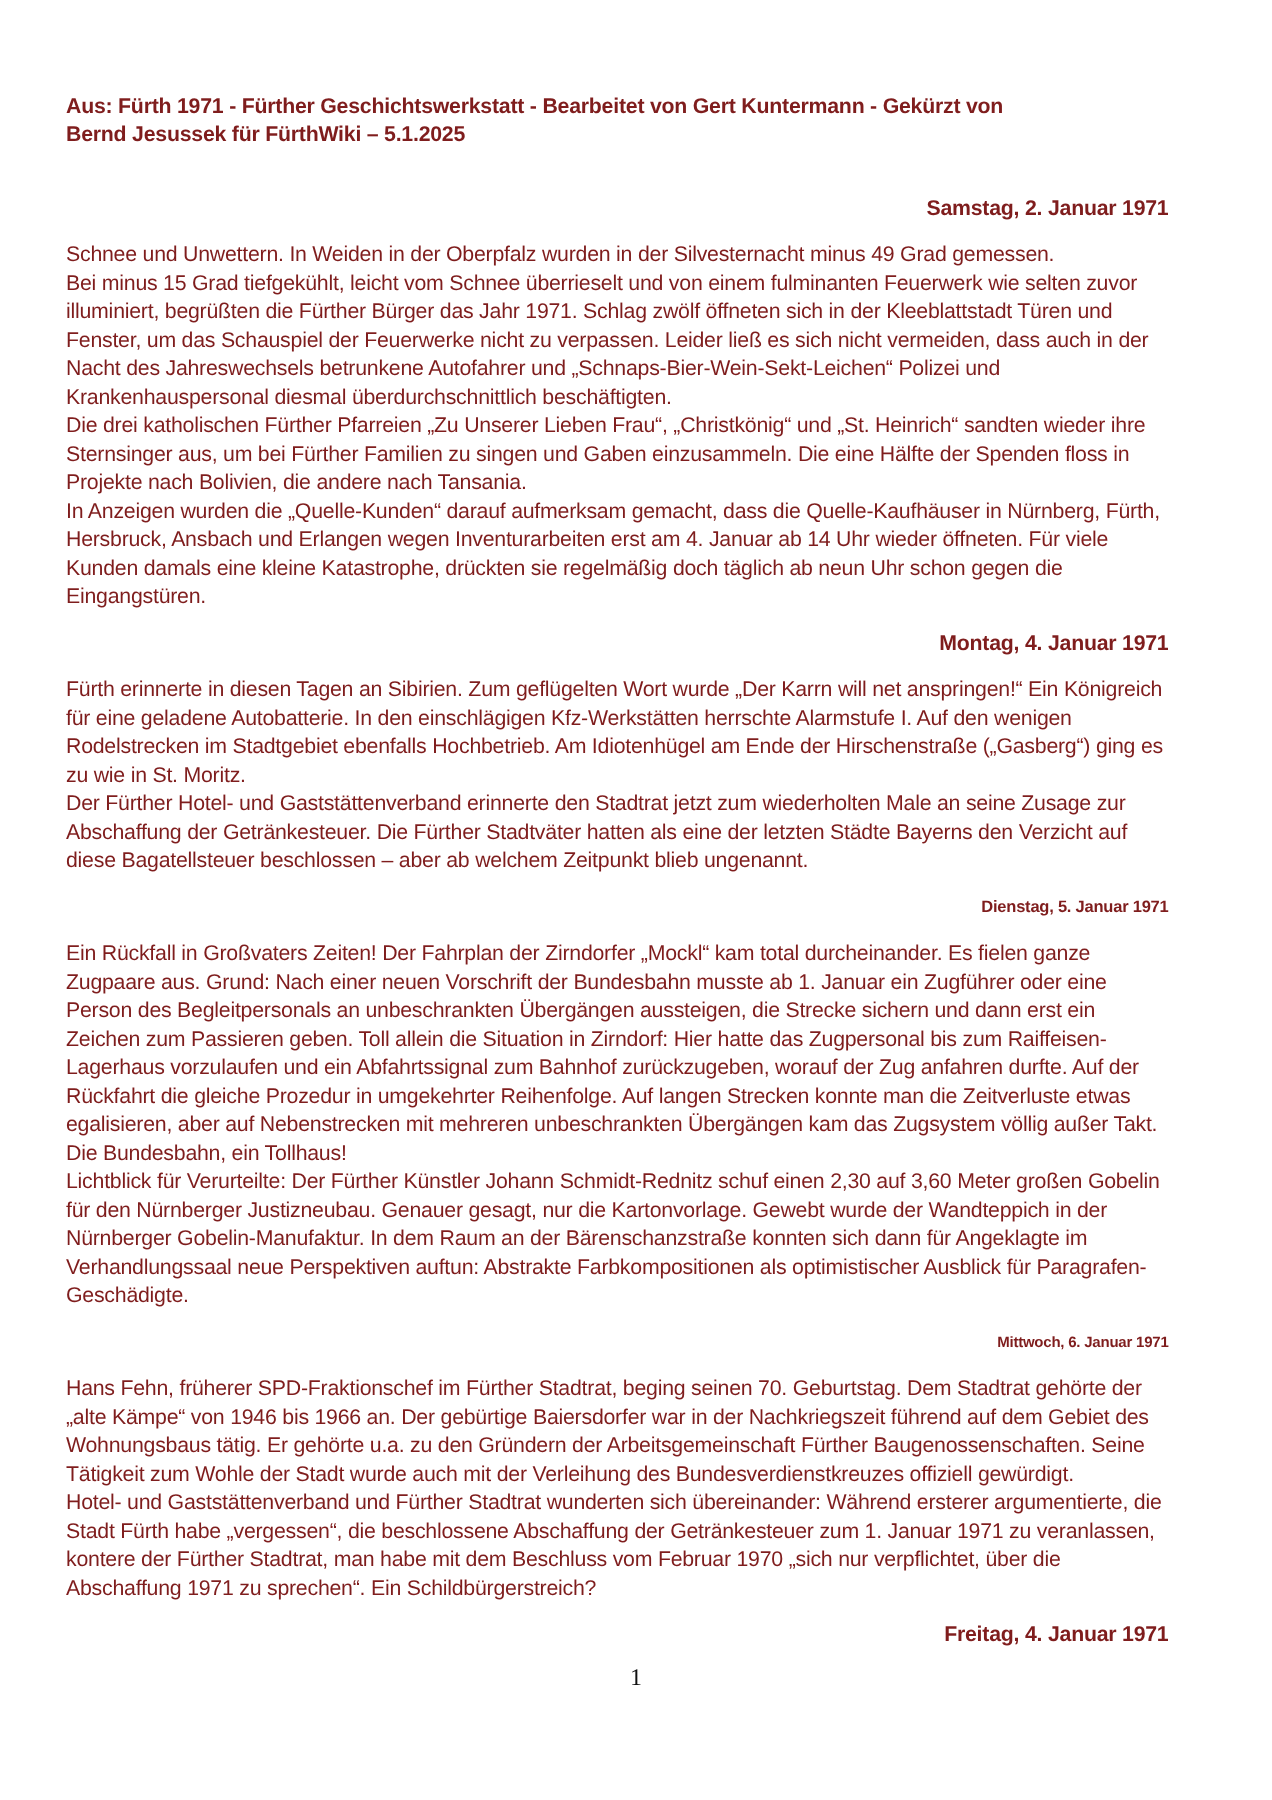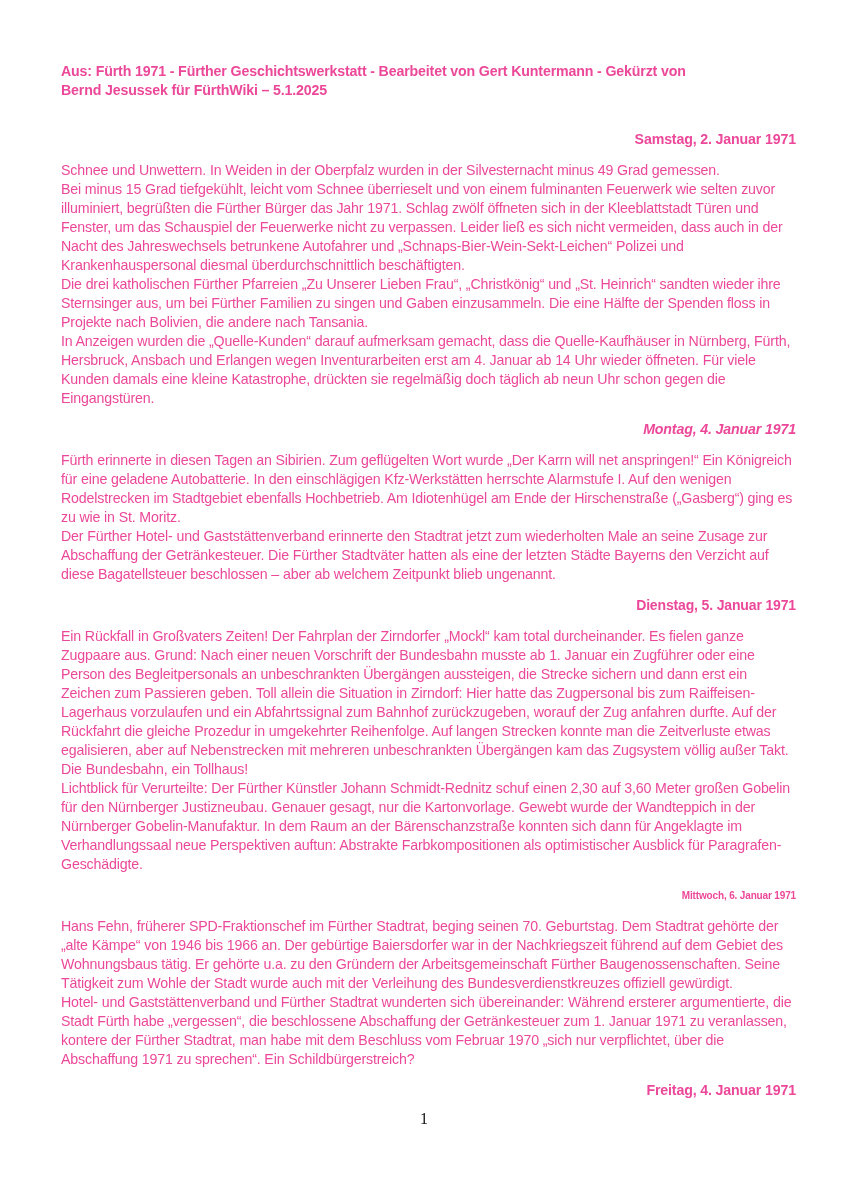--- a/index.html
+++ b/index.html
@@ -1,20 +1,20 @@
 <!DOCTYPE html>
 <html><head>
 <meta charset="utf-8">
 <style>
   html, body { margin: 0; padding: 0; background: #ffffff; }
   body { width: 848px; height: 1200px; position: relative; overflow: hidden; }
   .page {
-    position: absolute; left: 61px; top: 62px; width: 735px;
+    position: absolute; left: 44px; top: 62px; width: 735px;
     font-family: "Liberation Sans", sans-serif; font-size: 14.2px; line-height: 19px;
-    color: #ec4899; letter-spacing: -0.15px;
+    color: #7f1d1d; letter-spacing: -0.15px;
   }
   .source { font-weight: bold; margin: 0; }
   .day-heading { font-weight: bold; margin: 0; text-align: right; }
   .entry-body { margin: 0; }
   .entry-body p { margin: 0; }
   .gap-source { height: 30px; }
   .gap-head { height: 12px; }
   .gap-entry { height: 12px; }
   .page-number {
     position: absolute; left: 0; width: 848px; top: 1110px; text-align: center;
@@ -37,31 +37,31 @@
     <div class="entry-body">
       <p>Schnee und Unwettern. In Weiden in der Oberpfalz wurden in der Silvesternacht minus 49 Grad gemessen.</p>
       <p>Bei minus 15 Grad tiefgekühlt, leicht vom Schnee überrieselt und von einem fulminanten Feuerwerk wie selten zuvor illuminiert, begrüßten die Fürther Bürger das Jahr 1971. Schlag zwölf öffneten sich in der Kleeblattstadt Türen und Fenster, um das Schauspiel der Feuerwerke nicht zu verpassen. Leider ließ es sich nicht vermeiden, dass auch in der Nacht des Jahreswechsels betrunkene Autofahrer und „Schnaps-Bier-Wein-Sekt-Leichen“ Polizei und Krankenhauspersonal diesmal überdurchschnittlich beschäftigten.</p>
       <p>Die drei katholischen Fürther Pfarreien „Zu Unserer Lieben Frau“, „Christkönig“ und „St. Heinrich“ sandten wieder ihre Sternsinger aus, um bei Fürther Familien zu singen und Gaben einzusammeln. Die eine Hälfte der Spenden floss in Projekte nach Bolivien, die andere nach Tansania.</p>
       <p>In Anzeigen wurden die „Quelle-Kunden“ darauf aufmerksam gemacht, dass die Quelle-Kaufhäuser in Nürnberg, Fürth, Hersbruck, Ansbach und Erlangen wegen Inventurarbeiten erst am 4. Januar ab 14 Uhr wieder öffneten. Für viele Kunden damals eine kleine Katastrophe, drückten sie regelmäßig doch täglich ab neun Uhr schon gegen die Eingangstüren.</p>
     </div>
   </section>
   <div class="gap-entry"></div>
 
   <section>
-    <h2 class="day-heading" style="font-size:14.2px;font-style:italic;">Montag, 4. Januar 1971</h2>
+    <h2 class="day-heading" style="font-size:14.2px;">Montag, 4. Januar 1971</h2>
     <div class="gap-head"></div>
     <div class="entry-body">
       <p>Fürth erinnerte in diesen Tagen an Sibirien. Zum geflügelten Wort wurde „Der Karrn will net anspringen!“ Ein Königreich für eine geladene Autobatterie. In den einschlägigen Kfz-Werkstätten herrschte Alarmstufe I. Auf den wenigen Rodelstrecken im Stadtgebiet ebenfalls Hochbetrieb. Am Idiotenhügel am Ende der Hirschenstraße („Gasberg“) ging es zu wie in St. Moritz.</p>
       <p>Der Fürther Hotel- und Gaststättenverband erinnerte den Stadtrat jetzt zum wiederholten Male an seine Zusage zur Abschaffung der Getränkesteuer. Die Fürther Stadtväter hatten als eine der letzten Städte Bayerns den Verzicht auf diese Bagatellsteuer beschlossen – aber ab welchem Zeitpunkt blieb ungenannt.</p>
     </div>
   </section>
   <div class="gap-entry"></div>
 
   <section>
-    <h2 class="day-heading" style="font-size:14px;">Dienstag, 5. Januar 1971</h2>
+    <h2 class="day-heading" style="font-size:11px;">Dienstag, 5. Januar 1971</h2>
     <div class="gap-head"></div>
     <div class="entry-body">
       <p>Ein Rückfall in Großvaters Zeiten! Der Fahrplan der Zirndorfer „Mockl“ kam total durcheinander. Es fielen ganze Zugpaare aus. Grund: Nach einer neuen Vorschrift der Bundesbahn musste ab 1. Januar ein Zugführer oder eine Person des Begleitpersonals an unbeschrankten Übergängen aussteigen, die Strecke sichern und dann erst ein Zeichen zum Passieren geben. Toll allein die Situation in Zirndorf: Hier hatte das Zugpersonal bis zum Raiffeisen-Lagerhaus vorzulaufen und ein Abfahrtssignal zum Bahnhof zurückzugeben, worauf der Zug anfahren durfte. Auf der Rückfahrt die gleiche Prozedur in umgekehrter Reihenfolge. Auf langen Strecken konnte man die Zeitverluste etwas egalisieren, aber auf Nebenstrecken mit mehreren unbeschrankten Übergängen kam das Zugsystem völlig außer Takt. Die Bundesbahn, ein Tollhaus!</p>
       <p>Lichtblick für Verurteilte: Der Fürther Künstler Johann Schmidt-Rednitz schuf einen 2,30 auf 3,60 Meter großen Gobelin für den Nürnberger Justizneubau. Genauer gesagt, nur die Kartonvorlage. Gewebt wurde der Wandteppich in der Nürnberger Gobelin-Manufaktur. In dem Raum an der Bärenschanzstraße konnten sich dann für Angeklagte im Verhandlungssaal neue Perspektiven auftun: Abstrakte Farbkompositionen als optimistischer Ausblick für Paragrafen-Geschädigte.</p>
     </div>
   </section>
   <div class="gap-entry"></div>
 
   <section>
     <h2 class="day-heading" style="font-size:10px;">Mittwoch, 6. Januar 1971</h2>

